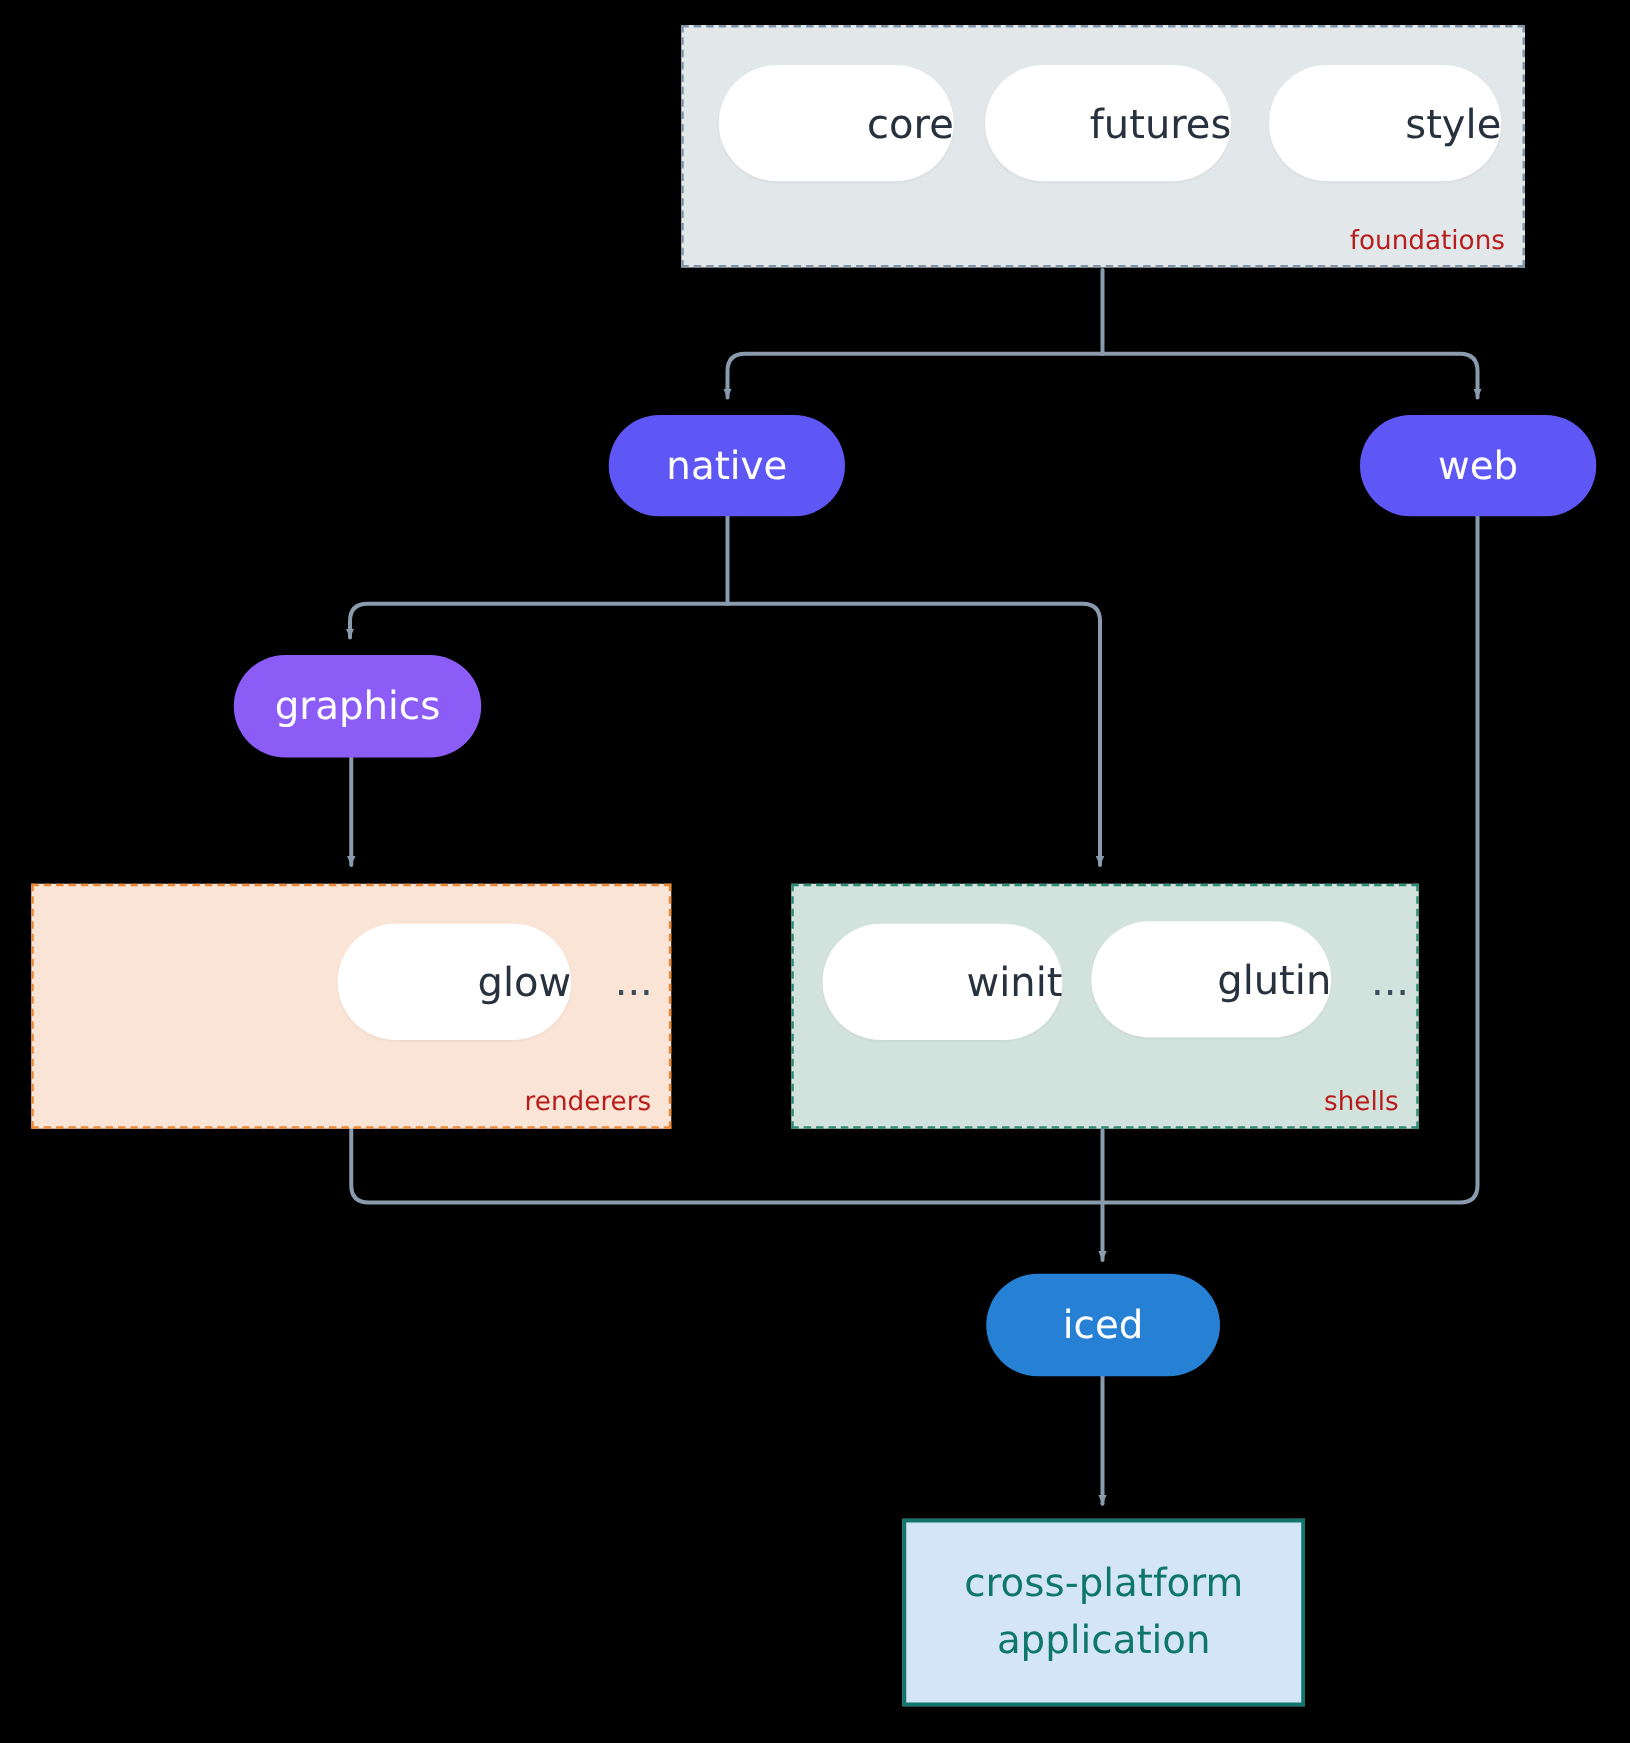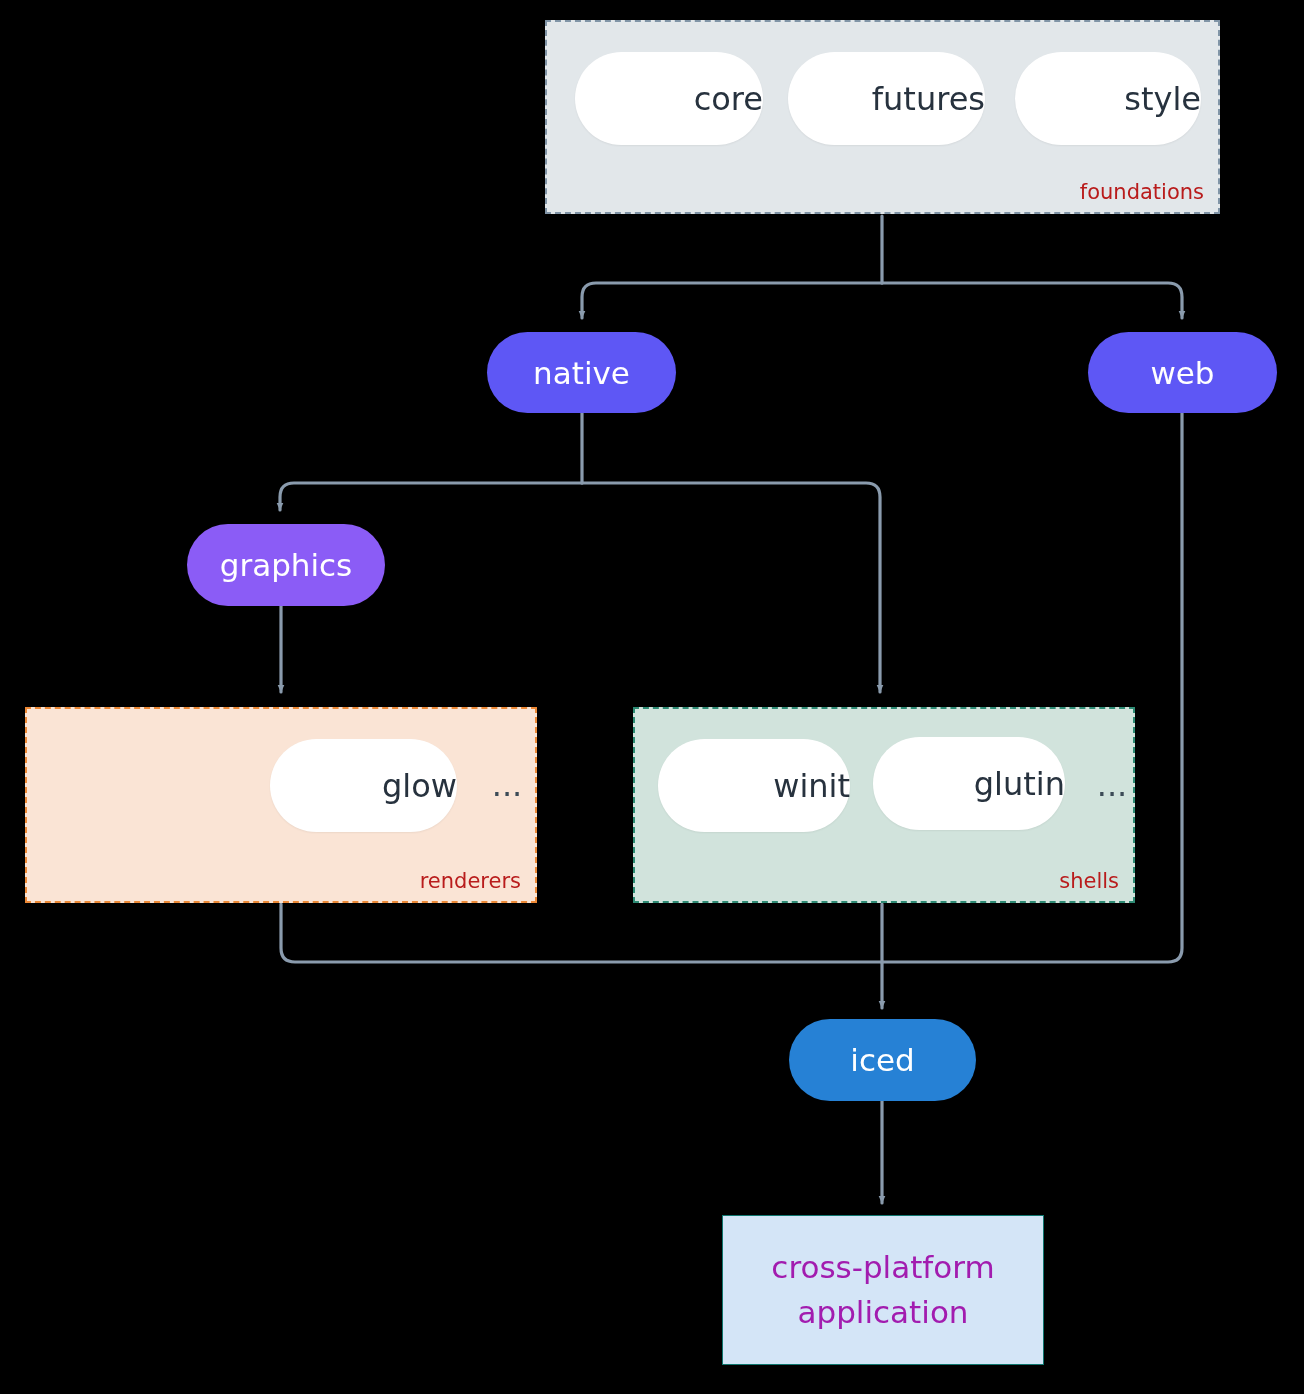--- a/index.html
+++ b/index.html
@@ -55,24 +55,24 @@
     border-radius:60px;color:#FFFFFF;font-size:31px;
     white-space:nowrap;
   }
   .node-purple{background:#5E57F5;}
   .node-orange{background:#8b5cf6;}
   .node-blue{background:#2681D5;}
 
   
   .rect-node{
     position:absolute;box-sizing:border-box;
-    background:#D4E5F7;border:1px solid #0f766e;
+    background:#D4E5F7;border:3px solid #0f766e;
     display:flex;flex-direction:column;
     align-items:center;justify-content:center;
-    color:#a21caf;font-size:31px;line-height:1.45;
+    color:#0f766e;font-size:31px;line-height:1.45;
     text-align:center;
   }
 </style>
 </head>
 <body>
 
 <div id="stage">
 
   <svg class="edges" viewBox="0 0 1304 1394">
     <defs>

